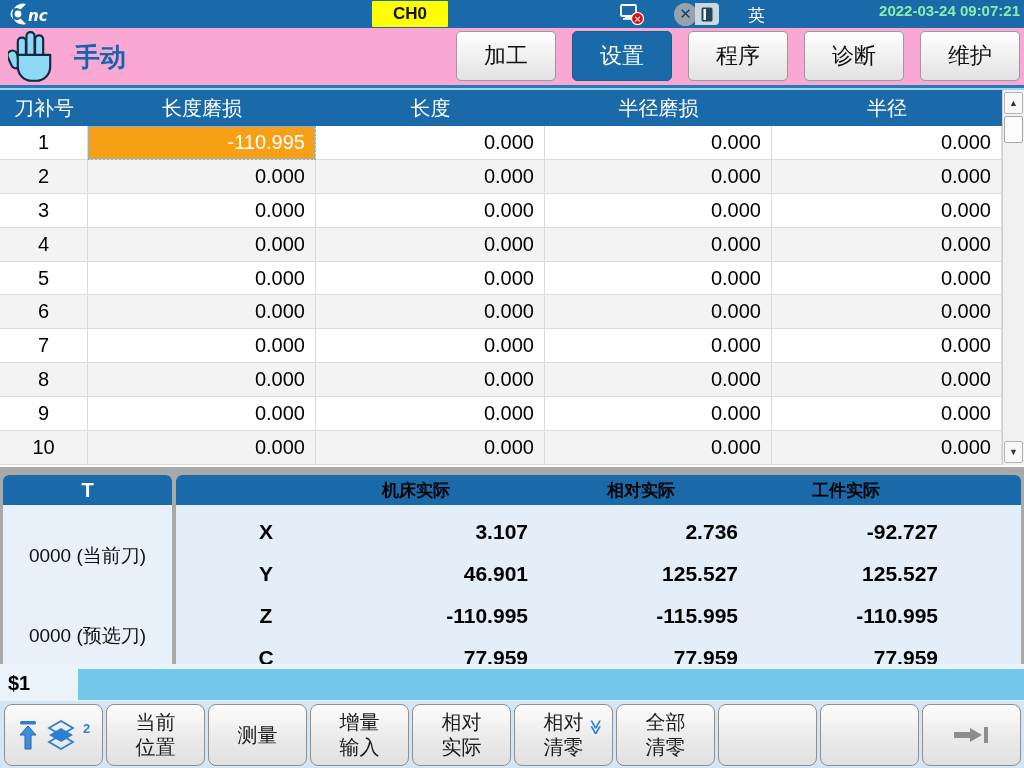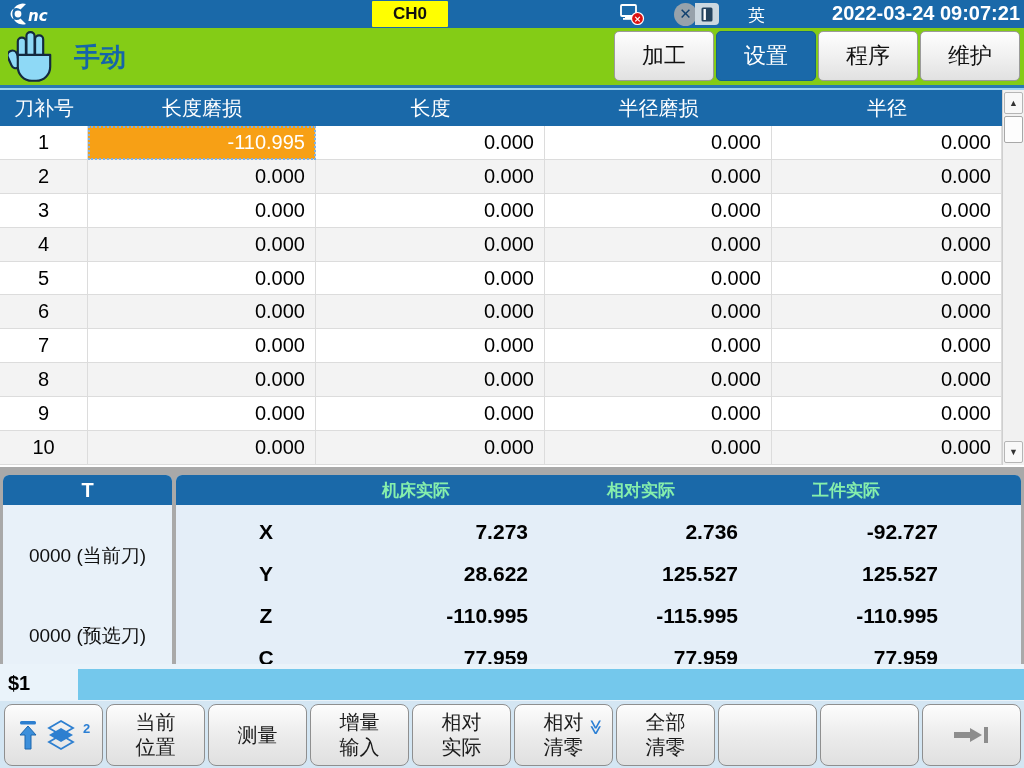--- a/index.html
+++ b/index.html
@@ -14,27 +14,27 @@
   .ch-badge { position:absolute; left:372px; top:1px; width:76px; height:26px;
               background:var(--badge,#ffff00); border-radius:1px; color:#111;
               font-size:17px; font-weight:600; display:flex; align-items:center; justify-content:center; }
   .net-icon { position:absolute; left:618px; top:3px; }
   .lang-pill { position:absolute; left:674px; top:3px; height:22px; display:flex; align-items:center; }
   .x-circle { width:23px; height:23px; border-radius:50%; background:#97a2ab; color:#10406e;
               font-size:15px; font-weight:bold; display:flex; align-items:center; justify-content:center; }
   .book-tile { width:24px; height:22px; background:#ccd8e0; border-radius:0 4px 4px 0;
                display:flex; align-items:center; justify-content:center; margin-left:-2px; }
   .lang-label { position:absolute; left:748px; top:4px; color:#fff; font-size:17px; }
-  .datetime { position:absolute; right:4px; top:2px; color:#ffffff; font-size:20px; font-weight:bold; }
-
-  
-  .header-row { position:absolute; left:0; top:28px; width:1024px; height:57px; background:#84cc16; }
+  .datetime { position:absolute; right:4px; top:2px; color:#86efac; font-size:15px; font-weight:bold; }
+
+  
+  .header-row { position:absolute; left:0; top:28px; width:1024px; height:57px; background:#f9a8d4; }
   .hand-icon { position:absolute; left:8px; top:2px; }
   .page-title { position:absolute; left:74px; top:12px; font-size:26px; font-weight:bold; color:#1565a9; }
-  .tabs { position:absolute; right:4px; top:3px; display:flex; gap:2px; }
+  .tabs { position:absolute; right:4px; top:3px; display:flex; gap:16px; }
   .tab { width:100px; height:50px; font-size:22px; color:#111;
          border:1px solid #9b9b9b; border-radius:5px; cursor:pointer;
          background:linear-gradient(#fefefe, #efefef 55%, #e1e1e1);
          font-family:inherit; }
   .tab.active { background:var(--accent,#1a69a9); color:#fff; border-color:#15608f; }
   .divider  { position:absolute; left:0; top:85px; width:1024px; height:3px; background:#2979b3; }
   .divider2 { position:absolute; left:0; top:88px; width:1024px; height:2px; background:#9ed4f2; }
 
   
   .offset-table { position:absolute; left:0; top:90px; width:1002px; height:375px; background:#fff; }
@@ -66,21 +66,21 @@
   .panel { position:absolute; border-radius:6px 6px 0 0; overflow:hidden; }
   .panel-head { height:30px; background:var(--accent,#1a69a9); color:#fff; display:flex;
                 align-items:center; }
   .tool-panel { left:3px; top:8px; width:169px; height:189px; background:#e8f1f9; }
   .tool-panel .panel-head { justify-content:center; font-size:20px; font-weight:bold; }
   .tool-line1 { position:absolute; left:0; width:100%; top:58px; text-align:center; font-size:19px; color:#111;margin-top:10px; }
   .tool-line2 { position:absolute; left:0; width:100%; top:148px; text-align:center; font-size:19px; color:#111; }
 
   .pos-panel { left:176px; top:8px; width:845px; height:189px; background:#e4eef8; }
   .pos-head { display:grid; grid-template-columns:120px 240px 210px 200px; height:30px;
-              background:var(--accent,#1a69a9); color:#86efac; font-size:17px; font-weight:bold; }
+              background:var(--accent,#1a69a9); color:#000000; font-size:17px; font-weight:bold; }
   .pos-head .ph { display:flex; align-items:center; justify-content:center; }
   .pos-body { padding-top:6px; }
   .pos-row { display:grid; grid-template-columns:120px 240px 210px 200px; height:42px;
              align-items:center; font-size:21px; font-weight:bold; color:#000; }
   .pos-row .axis { text-align:center; padding-left:60px; }
   .pos-row .val { text-align:right; padding-right:8px; }
 
   
   .status-bar { position:absolute; left:0; top:664px; width:1024px; height:37px; background:#eaf3fa; }
   .status-label { position:absolute; left:8px; top:8px; font-size:20px; font-weight:bold; color:#000; }
@@ -149,20 +149,21 @@
       </svg>
     </span>
     <span class="page-title">手动</span>
     <div class="tabs" id="tabs">
   <button class="tab">加工</button>
 
   <button class="tab active">设置</button>
 
   <button class="tab">程序</button>
 
+  <button class="tab">诊断</button>
 
   <button class="tab">维护</button>
 </div>
   </div>
   <div class="divider"></div>
   <div class="divider2"></div>
 
   <div class="offset-table">
     <div class="thead">
       <div class="th">刀补号</div>
@@ -270,28 +271,28 @@
     <div class="panel pos-panel">
       <div class="pos-head">
         <div class="ph"></div>
         <div class="ph">机床实际</div>
         <div class="ph">相对实际</div>
         <div class="ph">工件实际</div>
       </div>
       <div class="pos-body" id="pos-body">
   <div class="pos-row">
     <div class="axis">X</div>
-    <div class="val v1">7.273</div>
+    <div class="val v1">3.107</div>
     <div class="val v2">2.736</div>
     <div class="val v3">-92.727</div>
   </div>
 
   <div class="pos-row">
     <div class="axis">Y</div>
-    <div class="val v1">28.622</div>
+    <div class="val v1">46.901</div>
     <div class="val v2">125.527</div>
     <div class="val v3">125.527</div>
   </div>
 
   <div class="pos-row">
     <div class="axis">Z</div>
     <div class="val v1">-110.995</div>
     <div class="val v2">-115.995</div>
     <div class="val v3">-110.995</div>
   </div>

